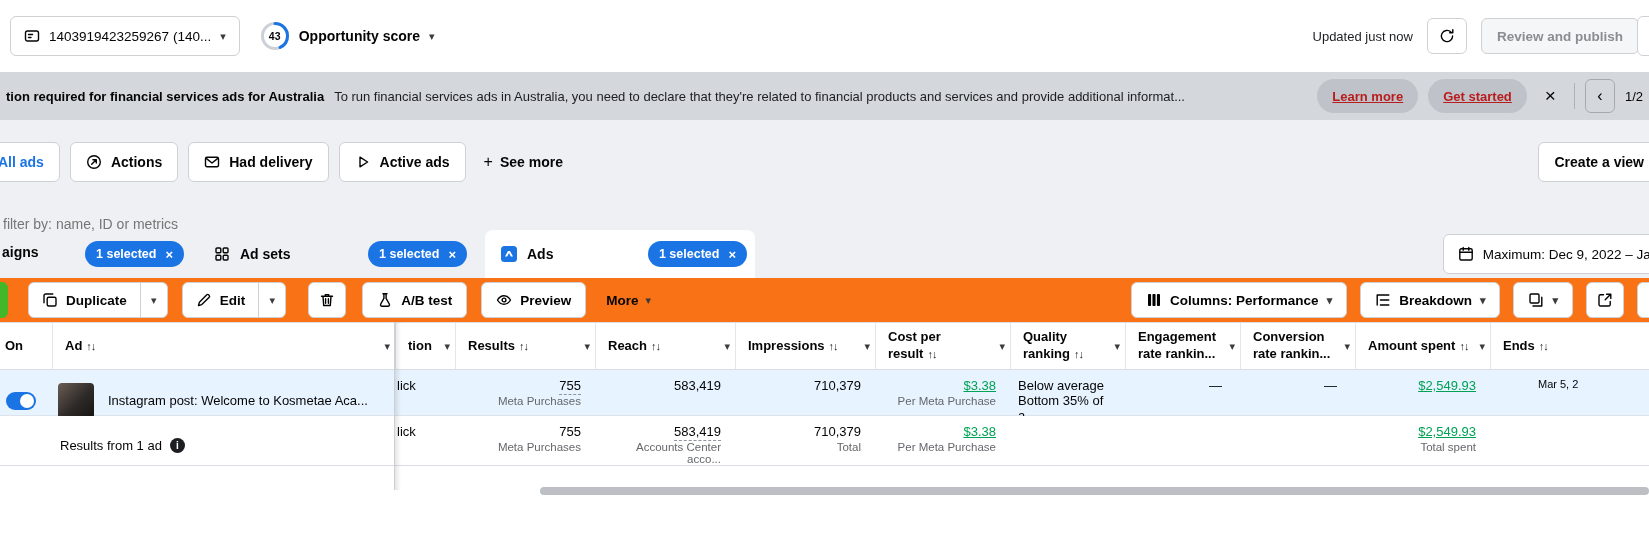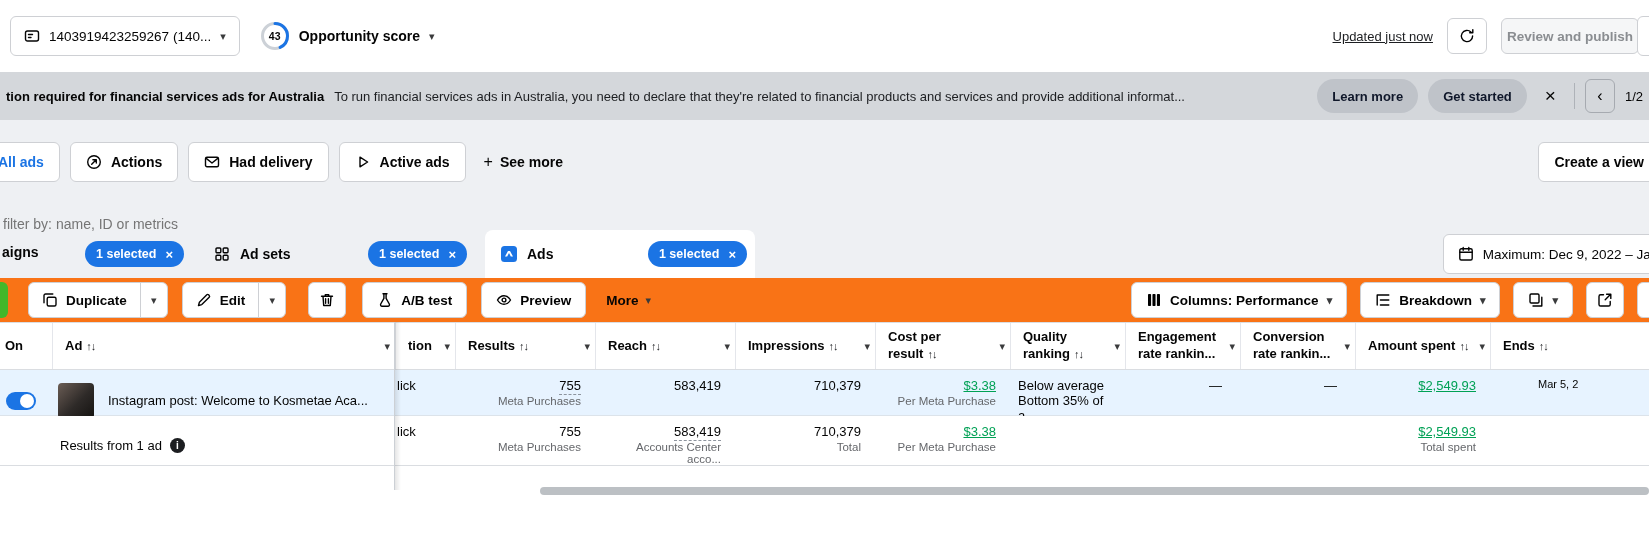--- a/index.html
+++ b/index.html
@@ -11,30 +11,30 @@
   .caret { font-size:11px; color:#3a3b3c; }
 
   
   .topbar { position:absolute; top:0; left:0; right:0; height:72px; background:#fff; display:flex; align-items:center; padding:0 10px; gap:20px; }
   .acct { display:flex; align-items:center; gap:9px; border:1px solid #ced0d4; border-radius:6px; height:40px; padding:0 13px; font-size:13.5px; font-weight:500; background:#fff; cursor:pointer; }
   .opp { display:flex; align-items:center; gap:9px; cursor:pointer; }
   .ring-wrap { position:relative; width:30px; height:30px; }
   .ring-num { position:absolute; inset:0; display:flex; align-items:center; justify-content:center; font-size:10.5px; font-weight:700; }
   .opp-label { font-size:14px; font-weight:600; }
   .topbar-right { margin-left:auto; display:flex; align-items:center; gap:14px; }
-  .updated { font-size:13px; color:#1c1e21;text-decoration:underline; }
+  .updated { font-size:13px; color:#1c1e21; }
   .iconbtn { width:40px; height:36px; border:1px solid #ced0d4; border-radius:6px; background:#fff; display:flex; align-items:center; justify-content:center; cursor:pointer; }
-  .review-btn { height:36px; padding:0 5px; border:1px solid #ced0d4; border-radius:6px; background:#f5f6f7; color:#8a8d91; font-weight:600; font-size:13.5px; display:flex; align-items:center; cursor:default; }
+  .review-btn { height:36px; padding:0 15px; border:1px solid #ced0d4; border-radius:6px; background:#f5f6f7; color:#8a8d91; font-weight:600; font-size:13.5px; display:flex; align-items:center; cursor:default; }
   .cutdots { position:absolute; right:-28px; top:16px; width:40px; height:40px; border:1px solid #ced0d4; border-radius:6px; background:#fff; display:flex; align-items:center; justify-content:center; font-size:15px; }
 
   
   .banner { position:absolute; top:72px; left:0; right:0; height:48px; background:#d4d7db; display:flex; align-items:center; padding:0 6px; gap:10px; }
   .banner-title { font-weight:700; font-size:13px; white-space:nowrap; flex:0 0 auto; }
   .banner-body { font-size:13px; color:#1c1e21; white-space:nowrap; overflow:hidden; flex:1 1 auto; min-width:0; }
-  .banner-btn { height:34px; padding:0 15px; border:none; border-radius:17px; background:#bfc3c9; color:#0f172a; font-weight:600; font-size:13px; white-space:nowrap; cursor:pointer; flex:0 0 auto; }
+  .banner-btn { height:34px; padding:0 15px; border:none; border-radius:17px; background:#bfc3c9; color:#b91c1c; font-weight:600; font-size:13px; white-space:nowrap; cursor:pointer; flex:0 0 auto;text-decoration:underline; }
   .banner-x { font-size:19px; padding:0 8px; cursor:pointer; flex:0 0 auto; }
   .banner-div { width:1px; height:26px; background:#aeb2b8; flex:0 0 auto; }
   .banner-chev { width:30px; height:34px; border:1px solid #a6aab0; border-radius:6px; background:transparent; display:flex; align-items:center; justify-content:center; font-size:16px; cursor:pointer; flex:0 0 auto; }
   .banner-pager { font-size:13px; white-space:nowrap; flex:0 0 auto; }
 
   
   .midband { position:absolute; top:120px; left:0; right:0; height:158px; background:#eef0f3; }
   .chips { position:absolute; top:22px; left:-18px; display:flex; align-items:center; gap:10px; }
   .chip { height:40px; background:#fff; border:1px solid #ced0d4; border-radius:6px; display:flex; align-items:center; gap:9px; padding:0 15px; font-weight:600; font-size:14px; cursor:pointer; white-space:nowrap; }
   .chip.allads { color:#1b74e4; }

